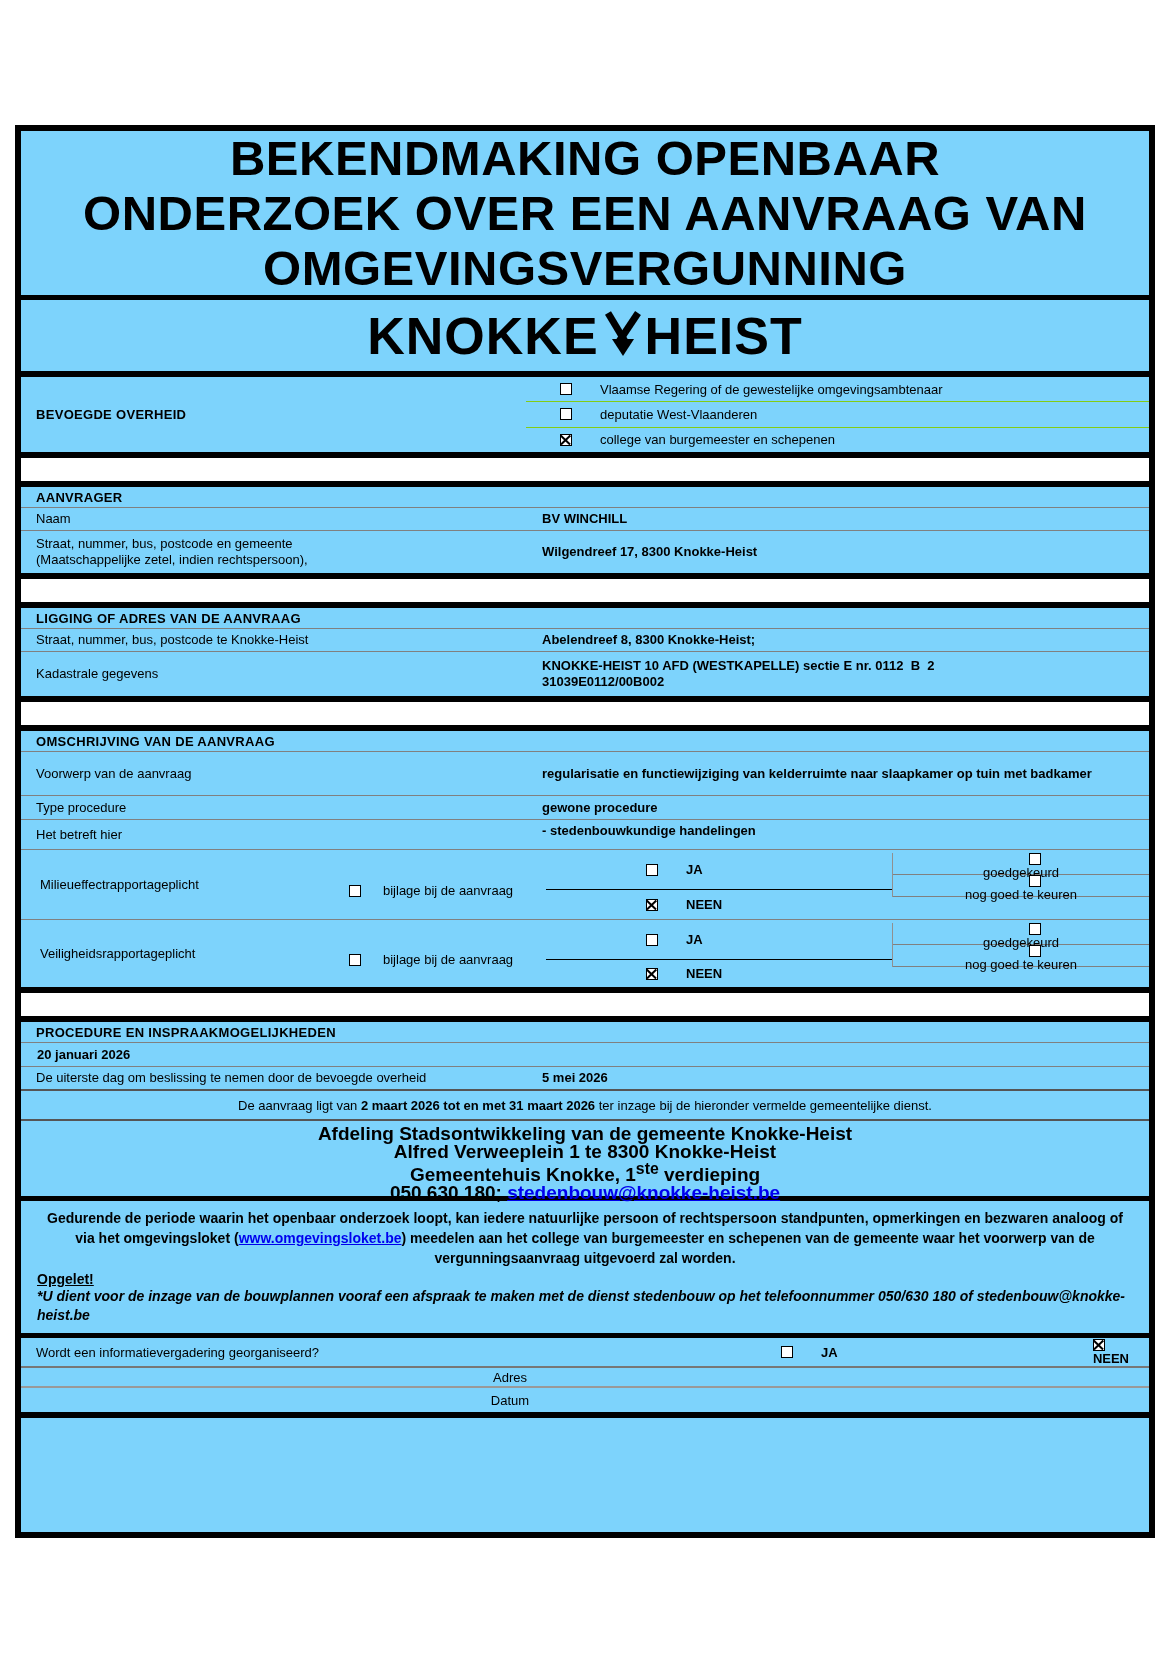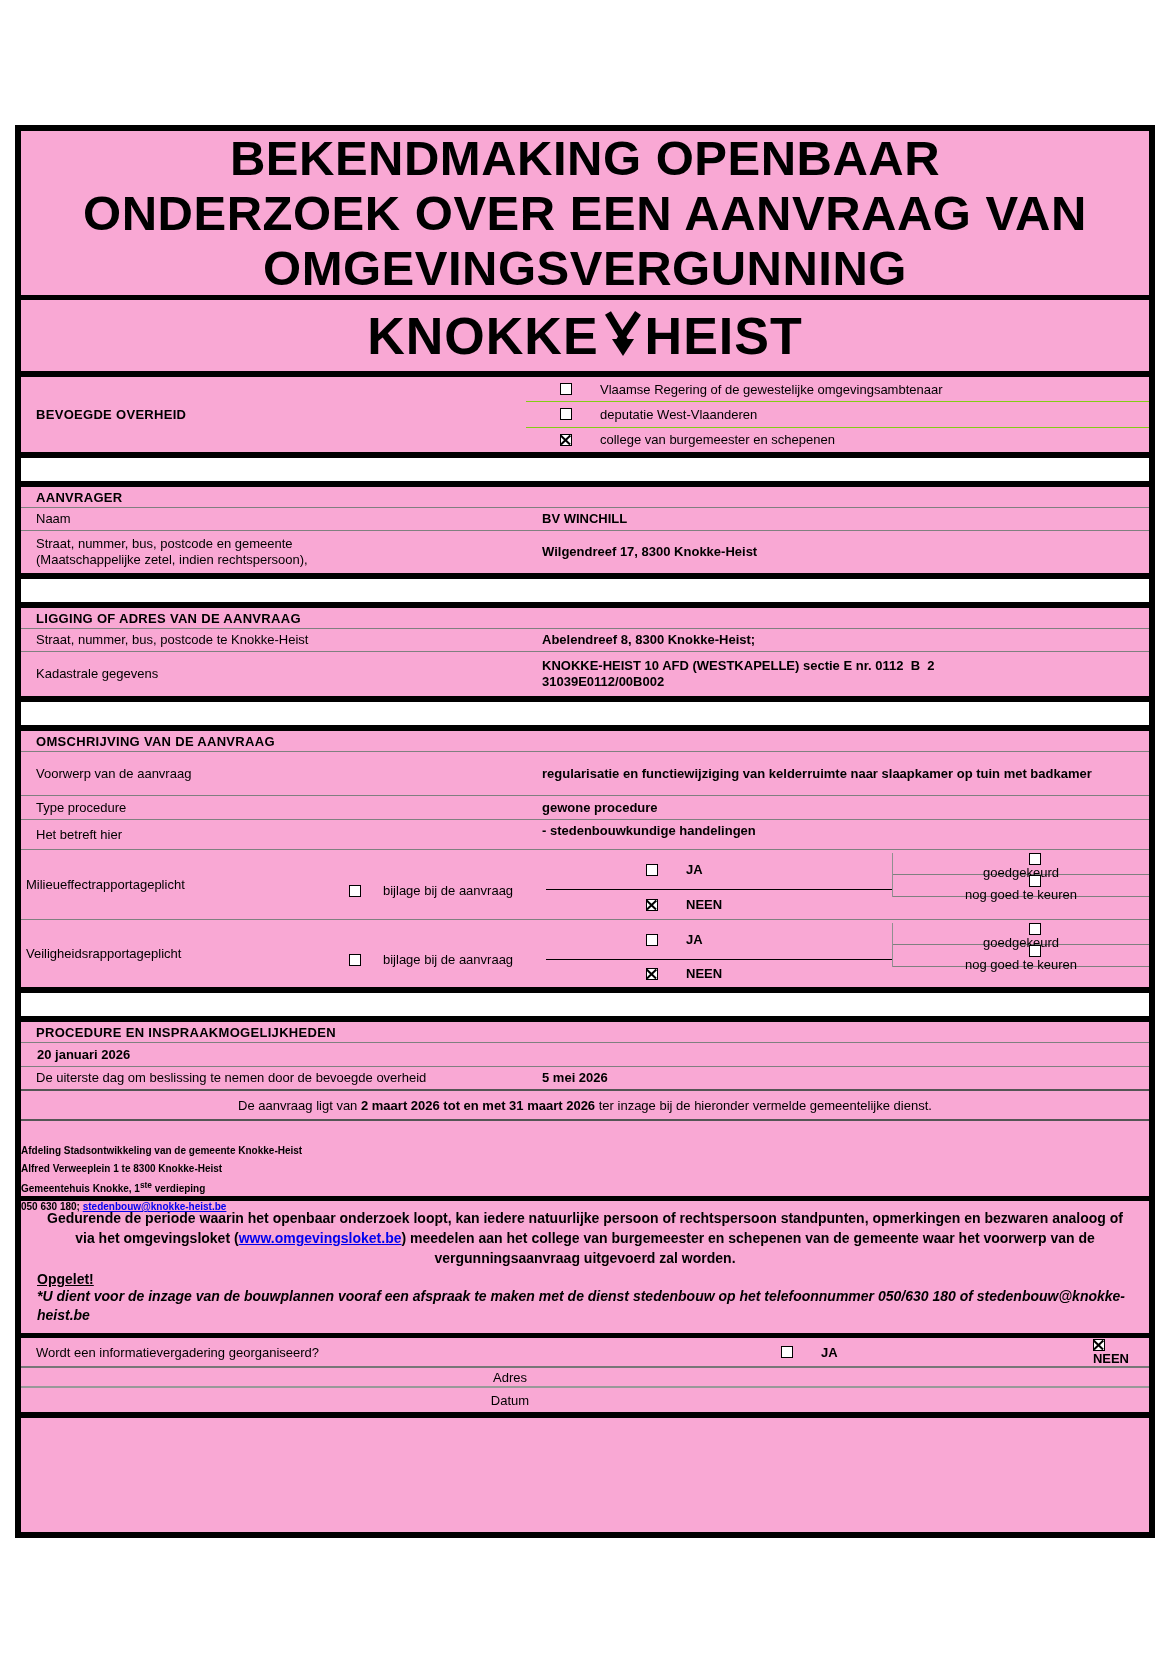--- a/index.html
+++ b/index.html
@@ -4,21 +4,21 @@
 <style>
   * { box-sizing: border-box; margin: 0; padding: 0; }
   html,body { background:#ffffff; }
   body {
     width:1169px; height:1654px; position:relative;
     font-family:"Liberation Sans", sans-serif;
     color:#000; font-size:13px;
   }
   .doc {
     position:absolute; left:15px; top:125px; width:1140px;
-    border:6px solid #000; background:#f9a8d4;
+    border:6px solid #000; background:#7dd3fc;
   }
   .pre { white-space:pre-wrap; }
   b, .bold { font-weight:bold; }
 
   
   .title-block {
     height:169px; border-bottom:5px solid #000;
     display:flex; flex-direction:column; align-items:center; justify-content:center;
     font-weight:bold; font-size:49px; line-height:55px; letter-spacing:.5px; text-align:center;
   }
@@ -57,41 +57,41 @@
   .bev-l { width:505px; padding-left:15px; display:flex; align-items:center; font-weight:bold; letter-spacing:.3px; }
   .bev-r { flex:1; display:flex; flex-direction:column; }
   .bev-opt { flex:1; display:flex; align-items:center; border-bottom:1px solid #84cc16; }
   .bev-opt:last-child { border-bottom:none; }
   .bev-opt .cb { margin-left:34px; }
   .bev-opt span.txt { margin-left:28px; }
 
   
   .rp { display:flex; height:70px; }
   .rp.first { border-bottom:1px solid #808080; }
-  .rp-l { width:310px; padding-left:5px; display:flex; align-items:center; }
+  .rp-l { width:310px; padding-left:19px; display:flex; align-items:center; }
   .rp-b { width:215px; display:flex; align-items:center; padding-top:12px; }
   .rp-b .cb { margin-left:18px; margin-right:22px; }
   .rp-m { width:346px; display:flex; flex-direction:column; }
   .rp-ja { height:40px; border-bottom:1px solid #000; display:flex; align-items:center; }
   .rp-ne { flex:1; display:flex; align-items:center; }
   .rp-m .cb { margin-left:100px; margin-right:28px; }
   .rp-m .txt { font-weight:bold; }
   .rp-r { flex:1; border-left:1px solid #909090; align-self:flex-start; margin-top:3px; }
   .rp-opt { height:22px; display:flex; align-items:center; border-bottom:1px solid #808080;flex-direction:column; }
   .rp-opt .cb { margin-left:54px; margin-right:26px; }
 
   
   .bb2 { border-bottom:2px solid #555 !important; }
   .center-row {
     height:30px; display:flex; align-items:center; justify-content:center;
     border-bottom:2px solid #555; white-space:pre-wrap;
   }
   .dienst {
-    height:80px; border-bottom:5px solid #000; text-align:left; font-weight:bold;
-    padding-top:21px; line-height:17.5px; font-size:10px;
+    height:80px; border-bottom:5px solid #000; text-align:center; font-weight:bold;
+    padding-top:4px; line-height:17.5px; font-size:19px;
   }
   .link { color:#0000EE; text-decoration:underline; }
   .bezwaar { border-bottom:5px solid #000; padding:7px 16px 8px; font-weight:bold; font-size:14px; }
   .bezwaar .para { text-align:center; line-height:20px; }
   .opgelet { text-decoration:underline; margin-top:3px; }
   .opgelet-text { font-style:italic; line-height:19px; }
 
   .iv { display:flex; height:30px; border-bottom:2px solid #777; align-items:center; }
   .iv-q { width:730px; padding-left:15px; }
   .iv-ja { display:flex; align-items:center; }

